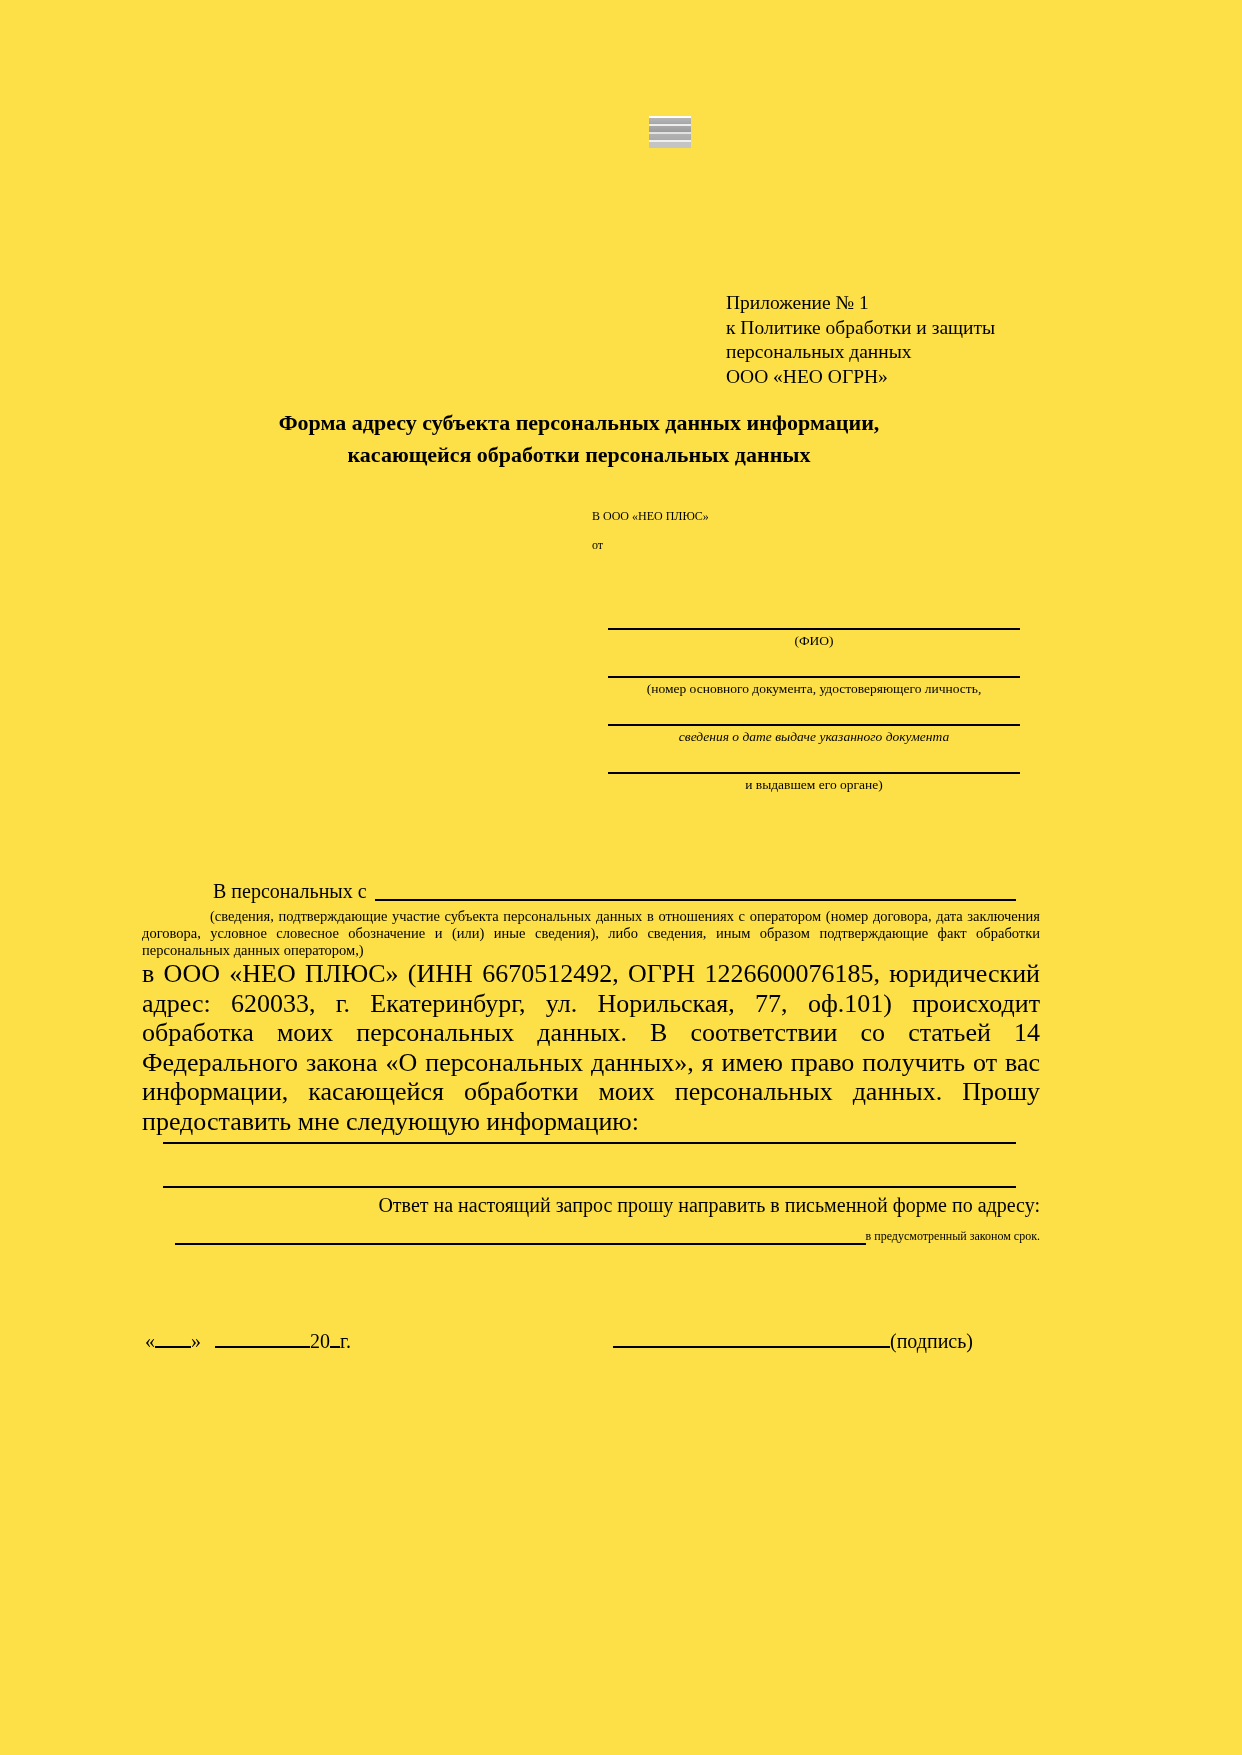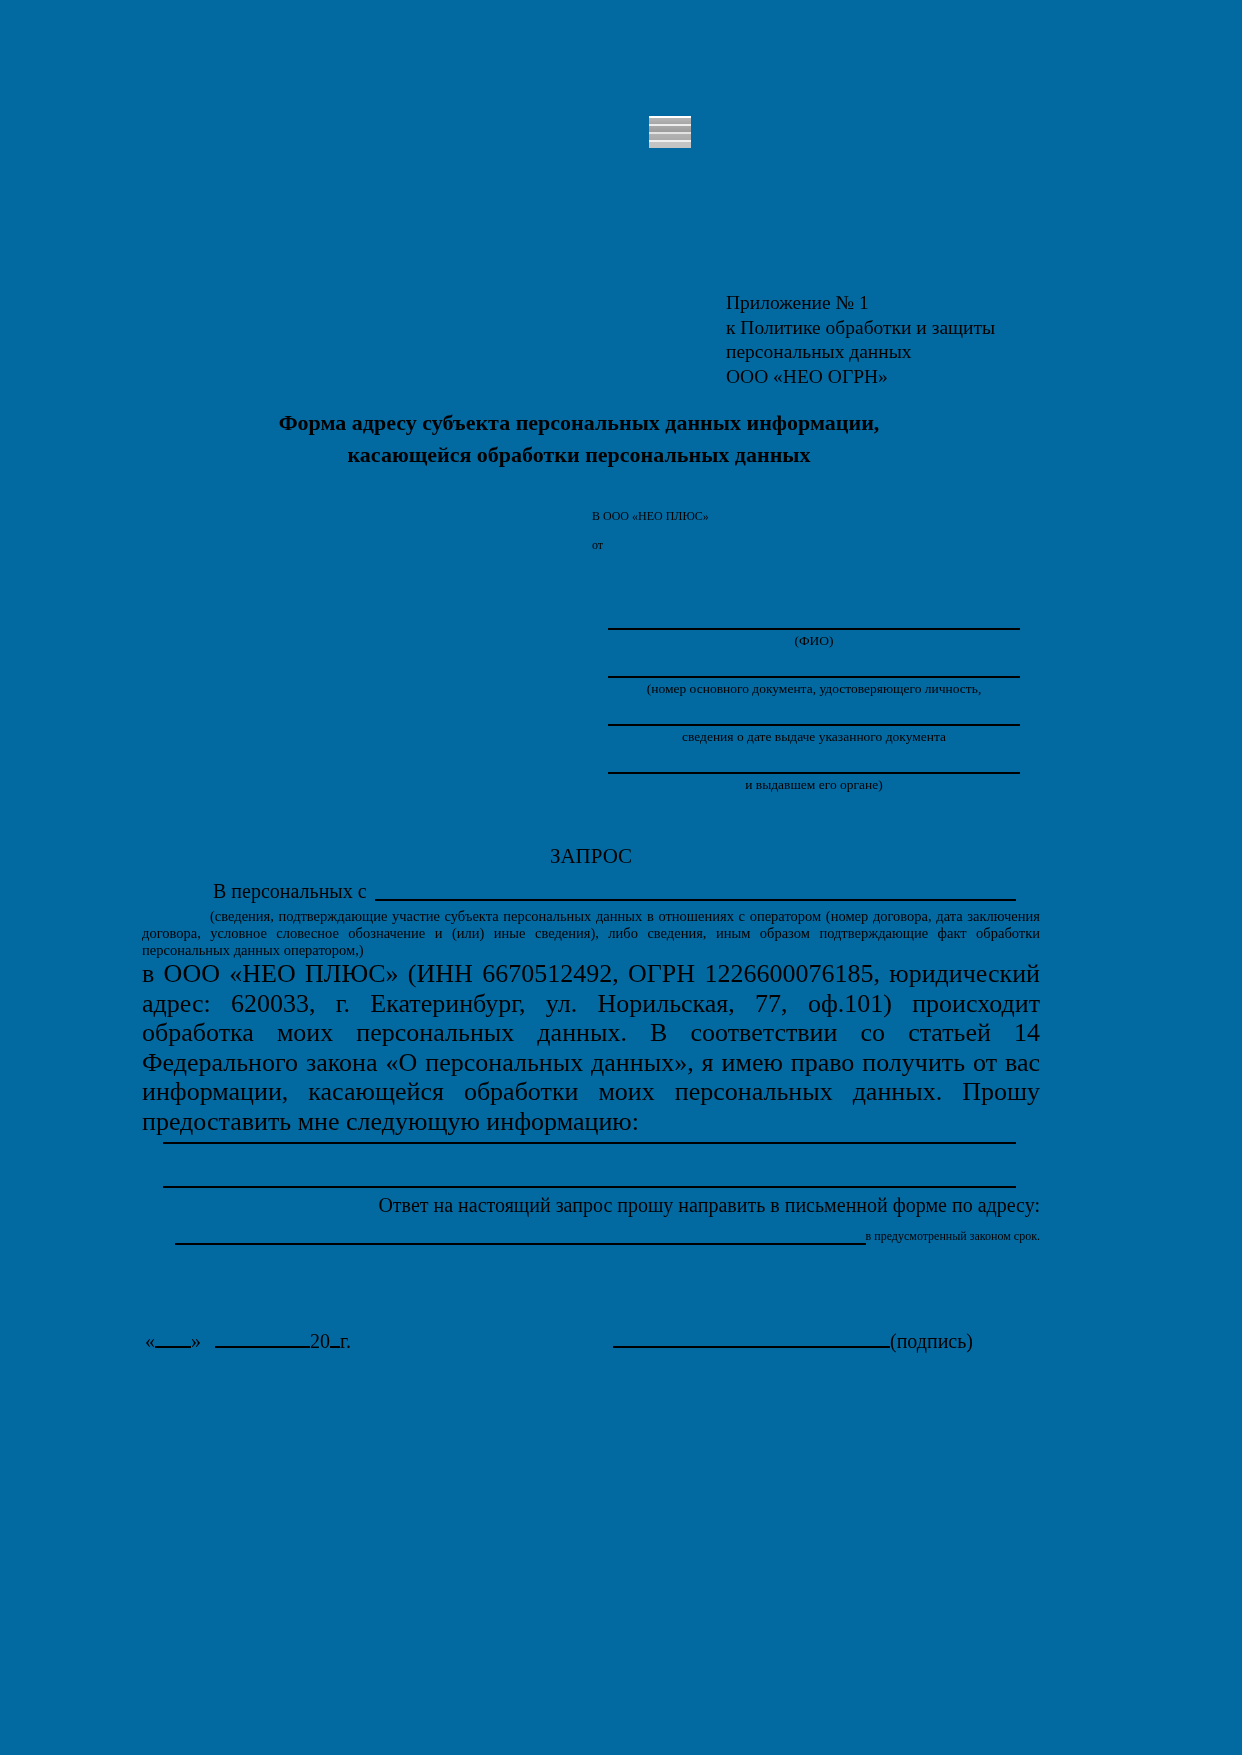--- a/index.html
+++ b/index.html
@@ -1,19 +1,19 @@
 <!DOCTYPE html>
 <html lang="ru"><head>
 <meta charset="utf-8">
 <style>
   html,body{margin:0;padding:0;background:#ffffff;}
   .page{
     position:relative;
     width:1242px;height:1755px;
-    background:#0369a1;color:#000;
+    background:#fde047;color:#000;
     font-family:"Liberation Serif","DejaVu Serif",serif;
     overflow:hidden;
     margin:0 auto;
   }
   
   .logo{
     position:absolute;left:649px;top:116px;width:42px;height:32px;
     background:linear-gradient(180deg,
       #ffffff 0px,#ffffff 2px,
       #b6b6b6 2px,#a6a6a6 8px,
@@ -21,21 +21,21 @@
       #a9a9a9 10px,#9c9c9c 16px,
       #e2e2e2 16px,#e2e2e2 18px,
       #b2b2b2 18px,#ababab 24px,
       #efefef 24px,#efefef 26px,
       #c4c4c4 26px,#c4c4c4 32px);
   }
   .annex{position:absolute;left:726px;top:291px;font-size:19.5px;line-height:24.5px;white-space:nowrap;}
   .title{position:absolute;left:142px;top:407px;width:874px;text-align:center;font-weight:bold;font-size:22px;line-height:32px;}
   .addressee{position:absolute;left:592px;top:502px;font-size:12px;line-height:29px;}
   .field{position:absolute;left:608px;width:412px;}
-  .f1{top:598px;} .f2{top:646px;} .f3{top:694px;} .f4{top:742px;}
+  .f1{top:598px;} .f2{top:646px;} .f3{top:694px;font-style:italic;} .f4{top:742px;}
   .field-line{height:30px;border-bottom:2px solid #000;}
   .field-caption{text-align:center;font-size:13.5px;line-height:16px;padding-top:3px;}
   .zapros{position:absolute;left:142px;top:844px;width:898px;text-align:center;font-size:21px;}
   .lead-row{position:absolute;left:142px;top:878px;width:874px;display:flex;font-size:20px;line-height:27px;}
   .lead-text{margin-left:71px;white-space:nowrap;padding-right:8px;}
   .lead-line{flex:1;margin-bottom:4px;border-bottom:2px solid #000;}
   .note{position:absolute;left:142px;top:908px;width:898px;font-size:14.5px;line-height:17px;text-align:justify;text-indent:68px;}
   .body-par{position:absolute;left:142px;top:959px;width:898px;font-size:26px;line-height:29.6px;text-align:justify;}
   .blank{position:absolute;left:163px;width:853px;height:20px;border-bottom:2.5px solid #000;}
   .b1{top:1122px;} .b2{top:1166px;}
@@ -82,21 +82,20 @@
   </div>
   <div class="field f3">
     <div class="field-line"></div>
     <div class="field-caption">сведения о дате выдаче указанного документа</div>
   </div>
   <div class="field f4">
     <div class="field-line"></div>
     <div class="field-caption">и выдавшем его органе)</div>
   </div>
 
-  <div class="zapros">ЗАПРОС</div>
 
   <div class="lead-row">
     <span class="lead-text">В персональных с</span>
     <span class="lead-line"></span>
   </div>
 
   <div class="note">(сведения, подтверждающие участие субъекта персональных данных в отношениях с оператором (номер договора, дата заключения договора, условное словесное обозначение и (или) иные сведения), либо сведения, иным образом подтверждающие факт обработки персональных данных оператором,)</div>
 
   <div class="body-par">в ООО «НЕО ПЛЮС» (ИНН 6670512492, ОГРН 1226600076185, юридический адрес: 620033, г. Екатеринбург, ул. Норильская, 77, оф.101) происходит обработка моих персональных данных. В соответствии со статьей 14 Федерального закона «О персональных данных», я имею право получить от вас информации, касающейся обработки моих персональных данных. Прошу предоставить мне следующую информацию:</div>
 

